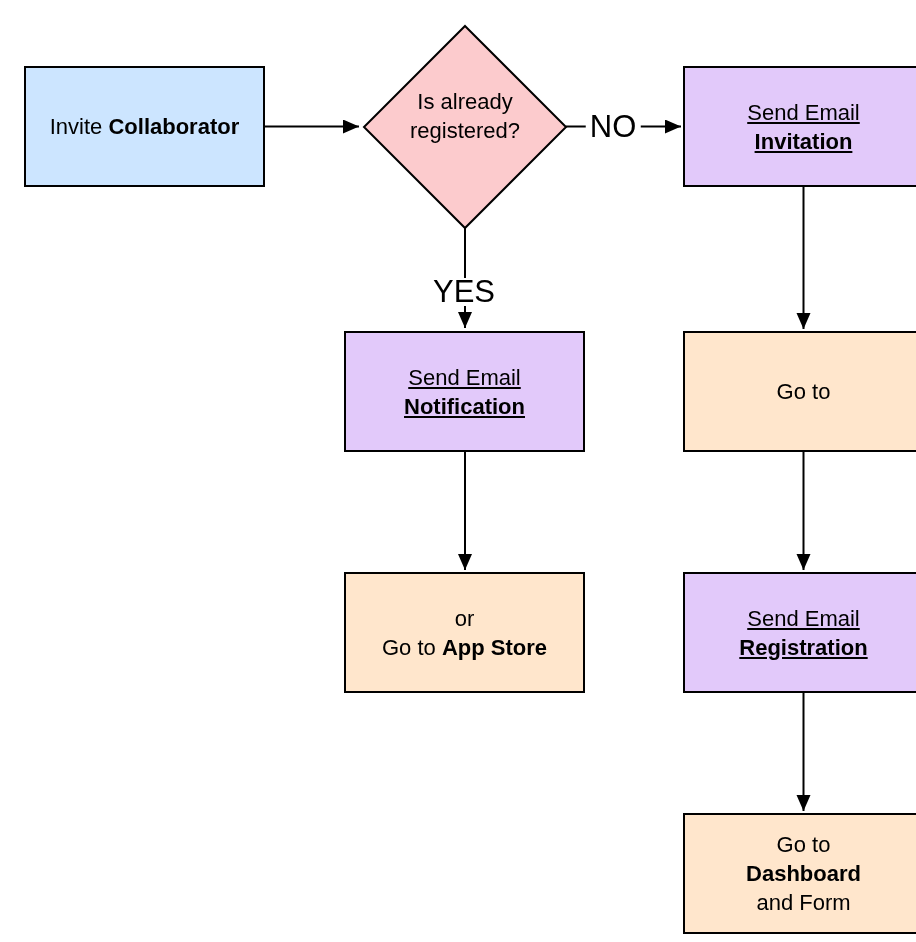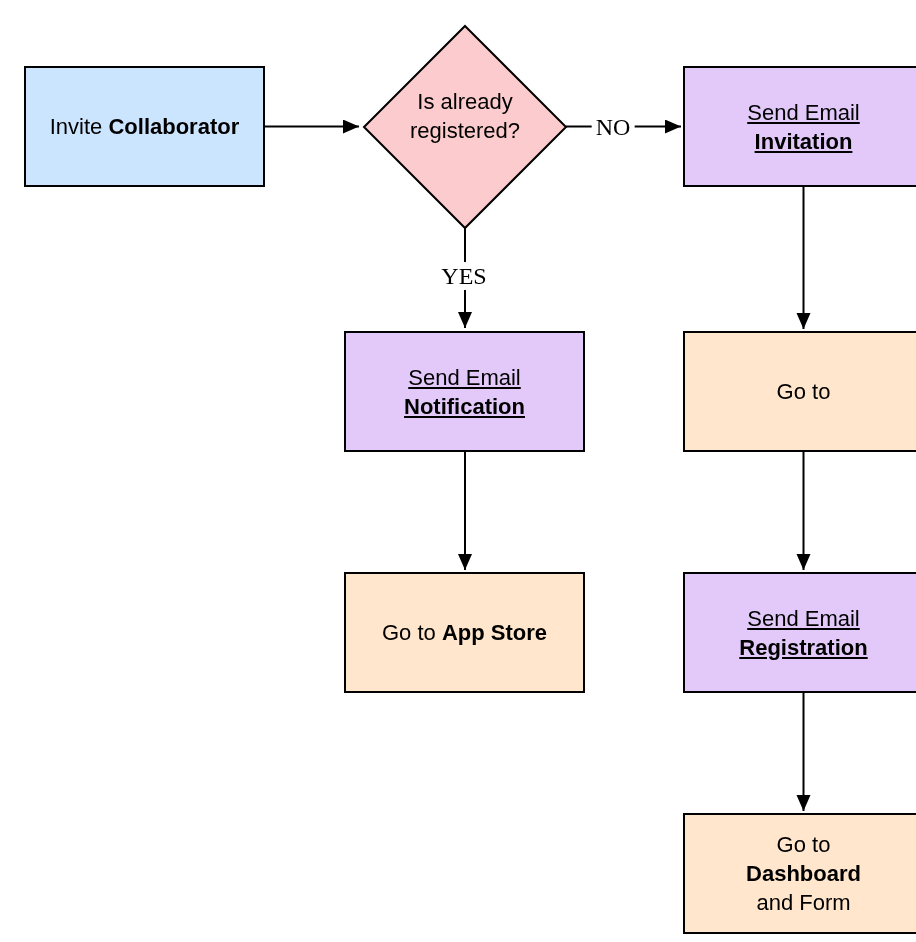--- a/index.html
+++ b/index.html
@@ -23,21 +23,21 @@
   .rect { border: 2px solid var(--border, #000000); }
   .blue   { background: var(--node-blue,   #cce5ff); }
   .purple { background: var(--node-purple, #e2c9fa); text-decoration: underline; }
   .peach  { background: var(--node-peach,  #ffe6cc); }
   .diamond-label { background: transparent; z-index: 2; }
   .b { font-weight: bold; }
   .edge-label {
     position: absolute; z-index: 3;
     transform: translate(-50%, -50%);
     background: var(--background, #ffffff);
-    font-size: 24px; line-height: 28px; padding: 0 4px; font-family: Liberation Serif, serif;
+    font-size: 31px; line-height: 28px; padding: 0 4px;
   }
 </style>
 </head>
 <body>
 
 <div class="canvas">
 
   <svg class="overlay" width="916" height="942" viewBox="0 0 916 942">
     <defs>
       <marker id="arrowhead" markerUnits="userSpaceOnUse" markerWidth="18" markerHeight="16" refX="16" refY="7" orient="auto">
@@ -85,20 +85,21 @@
   </div>
 
   <div class="node rect peach" style="left:666px; top:331px; width:241px; height:121px;">
     <div>
       <div>Go to</div>
     </div>
   </div>
 
   <div class="node rect peach" style="left:327px; top:572px; width:241px; height:121px;">
     <div>
+      <div>or</div>
       <div>
         <span>Go to</span>
         <span class="b">App Store</span>
       </div>
     </div>
   </div>
 
   <div class="node rect purple" style="left:666px; top:572px; width:241px; height:121px;">
     <div>
       <div>Send Email</div>
@@ -108,15 +109,15 @@
 
   <div class="node rect peach" style="left:666px; top:813px; width:241px; height:121px;">
     <div>
       <div>Go to</div>
       <div class="b">Dashboard</div>
       <div>and Form</div>
     </div>
   </div>
 
   <div class="edge-label" style="left:596px; top:127px;">NO</div>
-  <div class="edge-label" style="left:447px; top:276px;">YES</div>
+  <div class="edge-label" style="left:447px; top:292px;">YES</div>
 
 </div>
 
 </body></html>

